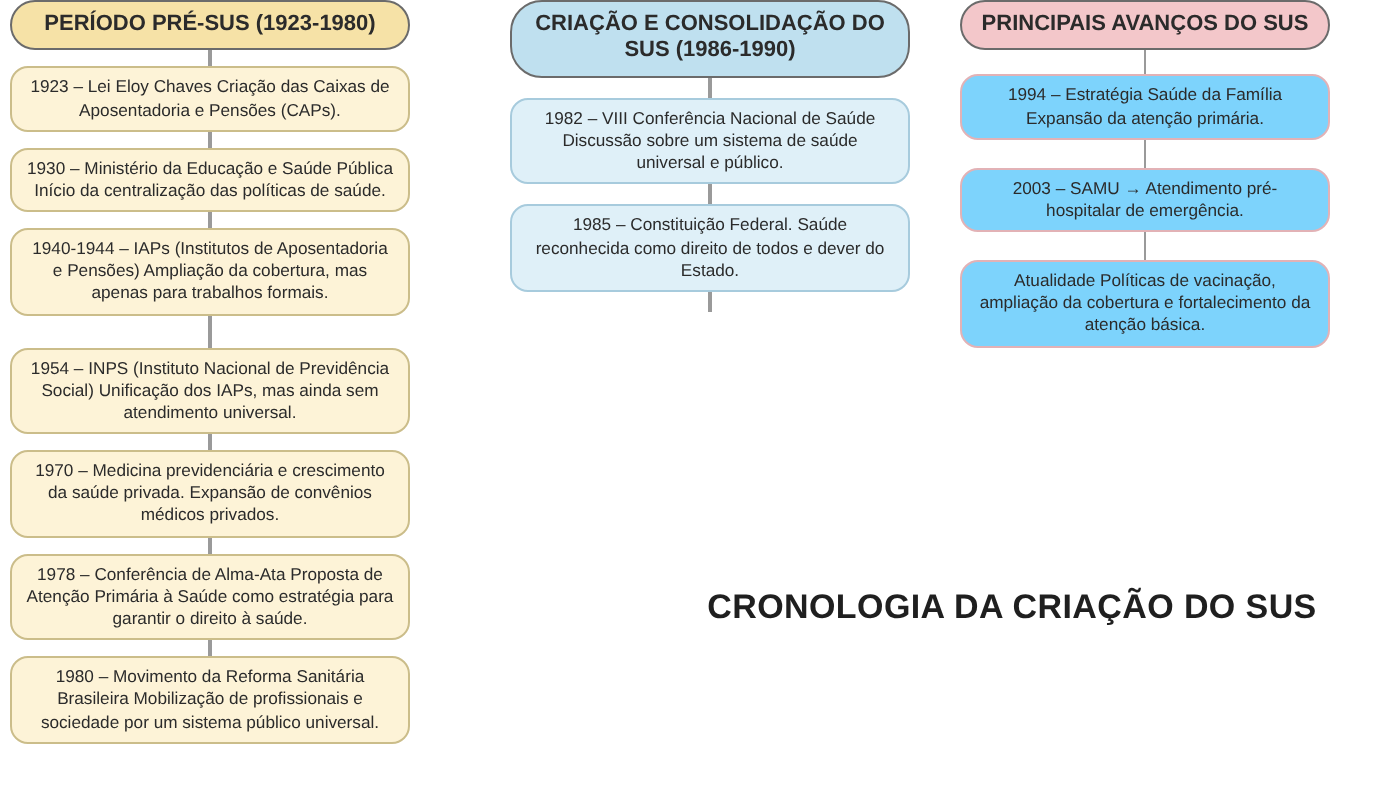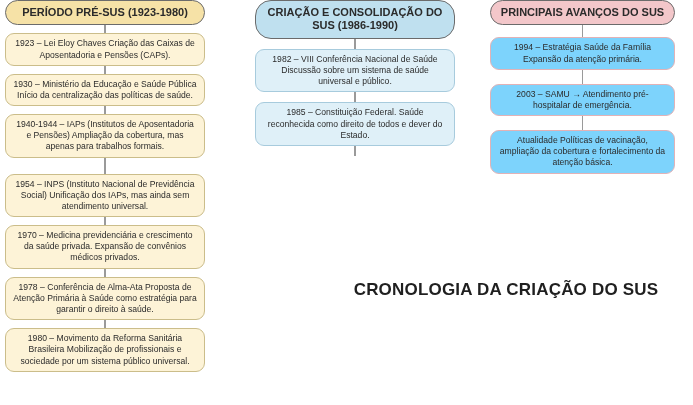--- a/index.html
+++ b/index.html
@@ -53,28 +53,28 @@
   #col1 { left: 5px; width: 200px; }
   #col1 .col-header { background: #f6e2a7; border-color: #6b6b6b; }
   #col1 .card { background: #fdf3d7; border-color: #cbbd8a; }
 
   
   #col2 { left: 255px; width: 200px; }
   #col2 .col-header { background: #bfe0ef; border-color: #6b6b6b; }
   #col2 .card { background: #dff0f8; border-color: #a7cbdd; }
 
   
-  #col3 { left: 490px; width: 185px; }
+  #col3 { left: 480px; width: 185px; }
   #col3 .col-header { background: #f3c7ca; border-color: #6b6b6b; }
   #col3 .card { background: #7dd3fc; border-color: #e2b2b6; }
 
   .title {
     position: absolute;
     left: 336px;
-    top: 280px;
+    top: 294px;
     width: 340px;
     text-align: center;
     font-size: 17px;
     font-weight: bold;
     letter-spacing: 0.2px;
     color: #1f1f1f;
   }
 </style>
 </head>
 <body>

